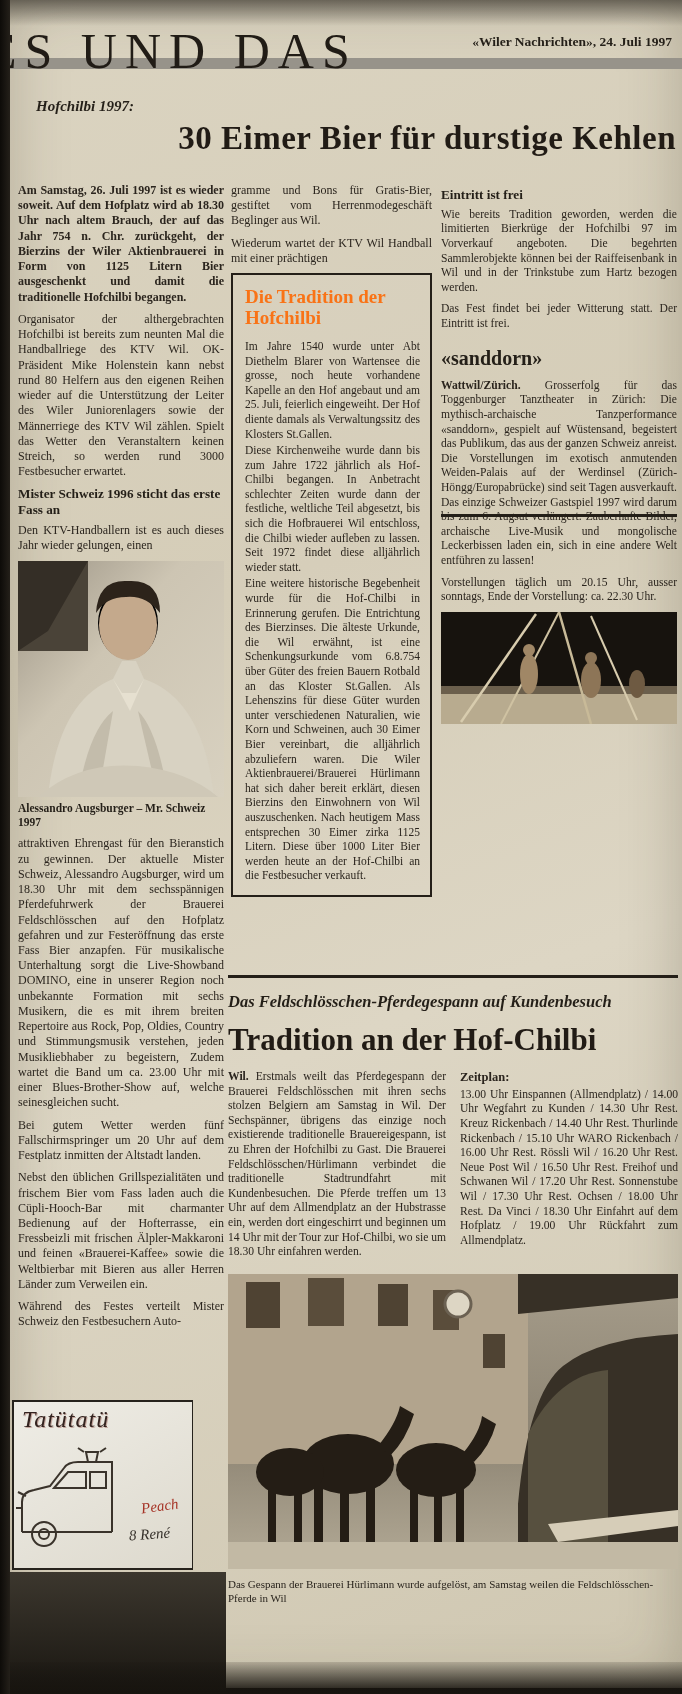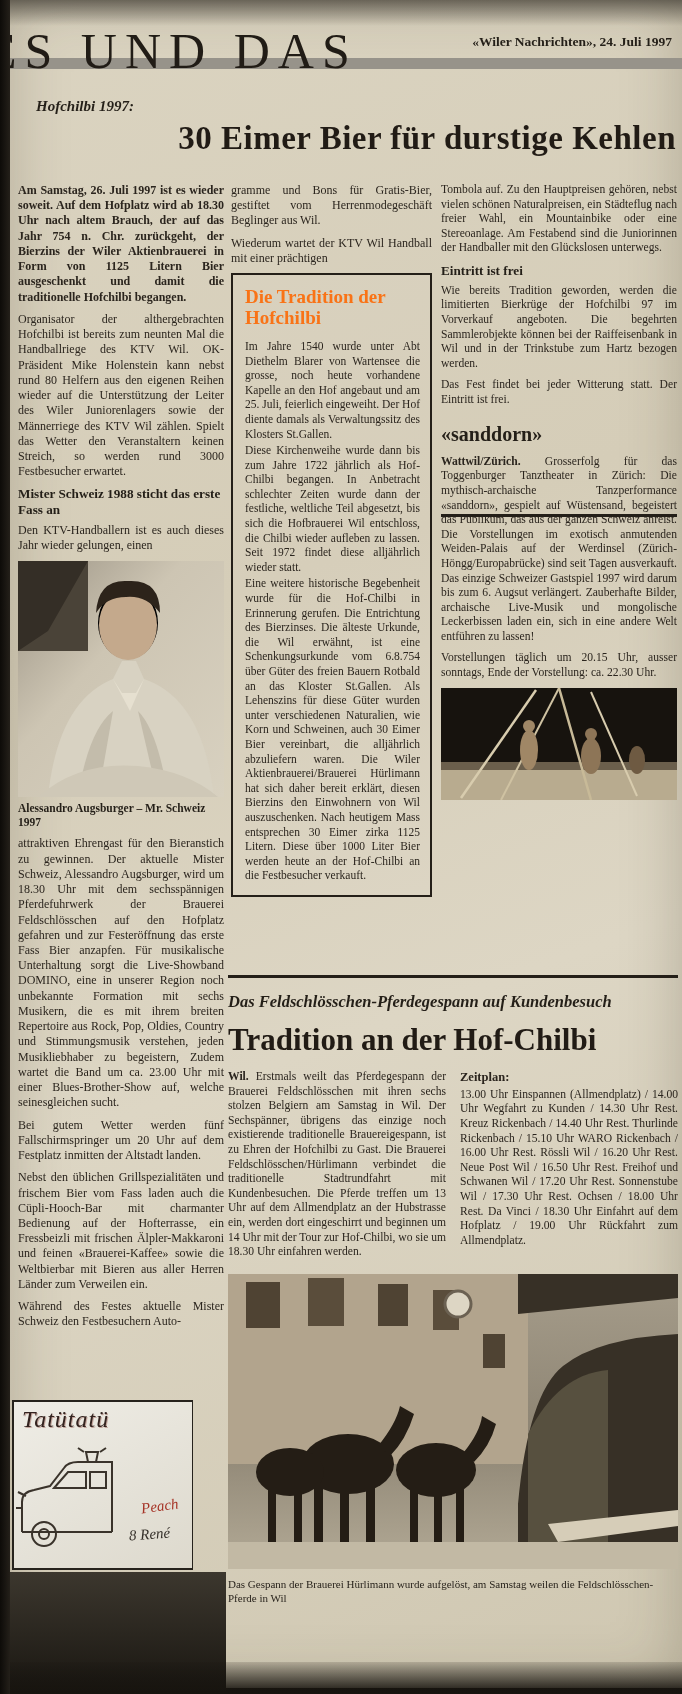--- a/index.html
+++ b/index.html
@@ -76,21 +76,21 @@
 <div class="mast-bar"></div>
 <div class="mast-title">ES UND DAS</div>
 <div class="mast-issue">«Wiler Nachrichten», 24. Juli 1997</div>
 
 <div class="a1-kicker">Hofchilbi 1997:</div>
 <div class="a1-headline">30 Eimer Bier für durstige Kehlen</div>
 
 <div class="col col1">
   <p class="lead">Am Samstag, 26. Juli 1997 ist es wieder soweit. Auf dem Hofplatz wird ab 18.30 Uhr nach altem Brauch, der auf das Jahr 754 n. Chr. zurückgeht, der Bierzins der Wiler Aktienbrauerei in Form von 1125 Litern Bier ausgeschenkt und damit die traditionelle Hofchilbi begangen.</p>
   <p>Organisator der althergebrachten Hofchilbi ist bereits zum neunten Mal die Handballriege des KTV Wil. OK-Präsident Mike Holenstein kann nebst rund 80 Helfern aus den eigenen Reihen wieder auf die Unterstützung der Leiter des Wiler Juniorenlagers sowie der Männerriege des KTV Wil zählen. Spielt das Wetter den Veranstaltern keinen Streich, so werden rund 3000 Festbesucher erwartet.</p>
-  <div class="subhead">Mister Schweiz 1988 sticht das erste Fass an</div>
+  <div class="subhead">Mister Schweiz 1996 sticht das erste Fass an</div>
   <p>Den KTV-Handballern ist es auch dieses Jahr wieder gelungen, einen</p>
   <svg class="photo-frame" width="206" height="236" viewBox="0 0 206 236">
     <rect width="206" height="236" fill="#c7bfae"></rect>
     <rect width="206" height="236" fill="url(#g1)"></rect>
     <defs>
       <linearGradient id="g1" x1="0" y1="0" x2="1" y2="1">
         <stop offset="0" stop-color="#9a9283"></stop>
           <stop offset=".4" stop-color="#cdc5b3"></stop>
           <stop offset="1" stop-color="#d8d1c0"></stop>
       </linearGradient>
@@ -103,36 +103,35 @@
     <path d="M30 236 Q40 140 95 118 L104 100 L118 100 L126 118 Q185 138 196 236 Z" fill="#d8d2c2"></path>
     <path d="M95 118 L104 132 L118 132 L126 118 L112 150 Z" fill="#e6e0d0"></path>
     <path d="M60 236 Q70 170 95 150 L80 236 Z" fill="#c3bcab"></path>
     <path d="M150 236 Q140 170 120 150 L140 236 Z" fill="#c3bcab"></path>
     <path d="M20 236 Q60 200 120 205 Q170 210 200 236 Z" fill="#cfc8b7"></path>
   </svg>
   <div class="caption">Alessandro Augsburger – Mr. Schweiz 1997</div>
   <p style="margin-top:7px">attraktiven Ehrengast für den Bieranstich zu gewinnen. Der aktuelle Mister Schweiz, Alessandro Augsburger, wird um 18.30 Uhr mit dem sechsspännigen Pferdefuhrwerk der Brauerei Feldschlösschen auf den Hofplatz gefahren und zur Festeröffnung das erste Fass Bier anzapfen. Für musikalische Unterhaltung sorgt die Live-Showband DOMINO, eine in unserer Region noch unbekannte Formation mit sechs Musikern, die es mit ihrem breiten Repertoire aus Rock, Pop, Oldies, Country und Stimmungsmusik verstehen, jeden Musikliebhaber zu begeistern, Zudem wartet die Band um ca. 23.00 Uhr mit einer Blues-Brother-Show auf, welche seinesgleichen sucht.</p>
   <p>Bei gutem Wetter werden fünf Fallschirmspringer um 20 Uhr auf dem Festplatz inmitten der Altstadt landen.</p>
   <p>Nebst den üblichen Grillspezialitäten und frischem Bier vom Fass laden auch die Cüpli-Hooch-Bar mit charmanter Bedienung auf der Hofterrasse, ein Fressbeizli mit frischen Älpler-Makkaroni und feinen «Brauerei-Kaffee» sowie die Weltbierbar mit Bieren aus aller Herren Länder zum Verweilen ein.</p>
-  <p>Während des Festes aktuelle Mister Schweiz den Festbesuchern Auto-</p>
+  <p>Während des Festes verteilt Mister Schweiz den Festbesuchern Auto-</p>
 </div>
 
 <div class="col col2">
   <p>gramme und Bons für Gratis-Bier, gestiftet vom Herrenmodegeschäft Beglinger aus Wil.</p>
   <p>Wiederum wartet der KTV Wil Handball mit einer prächtigen</p>
   <div class="trad-box">
     <div class="trad-title">Die Tradition der Hofchilbi</div>
     <p>Im Jahre 1540 wurde unter Abt Diethelm Blarer von Wartensee die grosse, noch heute vorhandene Kapelle an den Hof angebaut und am 25. Juli, feierlich eingeweiht. Der Hof diente damals als Verwaltungssitz des Klosters St.Gallen.</p>
     <p>Diese Kirchenweihe wurde dann bis zum Jahre 1722 jährlich als Hof-Chilbi begangen. In Anbetracht schlechter Zeiten wurde dann der festliche, weltliche Teil abgesetzt, bis sich die Hofbrauerei Wil entschloss, die Chilbi wieder aufleben zu lassen. Seit 1972 findet diese alljährlich wieder statt.</p>
     <p>Eine weitere historische Begebenheit wurde für die Hof-Chilbi in Erinnerung gerufen. Die Entrichtung des Bierzinses. Die älteste Urkunde, die Wil erwähnt, ist eine Schenkungsurkunde vom 6.8.754 über Güter des freien Bauern Rotbald an das Kloster St.Gallen. Als Lehenszins für diese Güter wurden unter verschiedenen Naturalien, wie Korn und Schweinen, auch 30 Eimer Bier vereinbart, die alljährlich abzuliefern waren. Die Wiler Aktienbrauerei/Brauerei Hürlimann hat sich daher bereit erklärt, diesen Bierzins den Einwohnern von Wil auszuschenken. Nach heutigem Mass entsprechen 30 Eimer zirka 1125 Litern. Diese über 1000 Liter Bier werden heute an der Hof-Chilbi an die Festbesucher verkauft.</p>
   </div>
 </div>
 
 <div class="col col3">
-  <p>Tombola auf. Zu den Hauptpreisen gehören, nebst vielen schönen Naturalpreisen, ein Städteflug nach freier Wahl, ein Mountainbike oder eine Stereoanlage. Am Festabend sind die Juniorinnen der Handballer mit den Glückslosen unterwegs.</p>
   <div class="subhead">Eintritt ist frei</div>
   <p>Wie bereits Tradition geworden, werden die limitierten Bierkrüge der Hofchilbi 97 im Vorverkauf angeboten. Die begehrten Sammlerobjekte können bei der Raiffeisenbank in Wil und in der Trinkstube zum Hartz bezogen werden.</p>
   <p>Das Fest findet bei jeder Witterung statt. Der Eintritt ist frei.</p>
   <div class="sd-title">«sanddorn»</div>
   <p><span class="lead-in">Wattwil/Zürich.</span><span> Grosserfolg für das Toggenburger Tanztheater in Zürich: Die mythisch-archaische Tanzperformance «sanddorn», gespielt auf Wüstensand, begeistert das Publikum, das aus der ganzen Schweiz anreist. Die Vorstellungen im exotisch anmutenden Weiden-Palais auf der Werdinsel (Zürich-Höngg/Europabrücke) sind seit Tagen ausverkauft. Das einzige Schweizer Gastspiel 1997 wird darum bis zum 6. Augsut verlängert. Zauberhafte Bilder, archaische Live-Musik und mongolische Leckerbissen laden ein, sich in eine andere Welt entführen zu lassen!</span></p>
   <p>Vorstellungen täglich um 20.15 Uhr, ausser sonntags, Ende der Vorstellung: ca. 22.30 Uhr.</p>
   <svg class="photo-frame" width="236" height="112" viewBox="0 0 236 112">
     <rect width="236" height="112" fill="#17130e"></rect>
     <rect y="78" width="236" height="34" fill="#b8ab8f"></rect>
     <rect y="74" width="236" height="8" fill="#6b5f4c"></rect>

